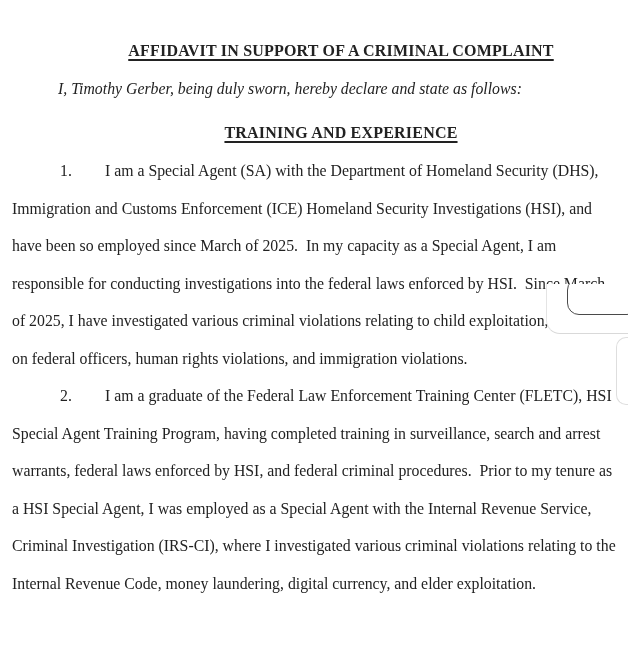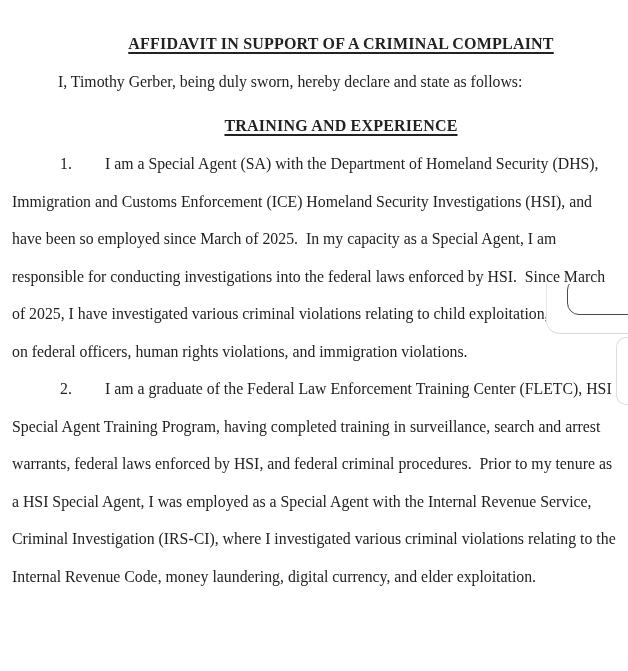--- a/index.html
+++ b/index.html
@@ -5,21 +5,21 @@
   html, body {
     margin: 0;
     padding: 0;
     background: #ffffff;
   }
   .page {
     position: relative;
     width: 628px;
     height: 624px;
     box-sizing: border-box;
-    padding: 1px 12px;
+    padding: 8px 12px;
     overflow: hidden;
     background: #ffffff;
     font-family: "Liberation Serif", "DejaVu Serif", serif;
     font-size: 15.8px;
     color: #222222;
   }
   .doc-title {
     margin: 32px 0 0 0;
     position: relative;
     left: 27px;
@@ -30,20 +30,21 @@
     letter-spacing: 0.2px;
     text-decoration: underline;
     text-decoration-thickness: 1.5px;
     text-underline-offset: 3px;
   }
   .intro {
     margin: 16px 0 0 0;
     line-height: 22px;
     text-indent: 46px;
     white-space: pre-wrap;
+    font-style: italic;
   }
   .section-heading {
     margin: 22px 0 0 0;
     position: relative;
     left: 27px;
     text-align: center;
     font-size: 16px;
     font-weight: 700;
     line-height: 22px;
     letter-spacing: 0.2px;

